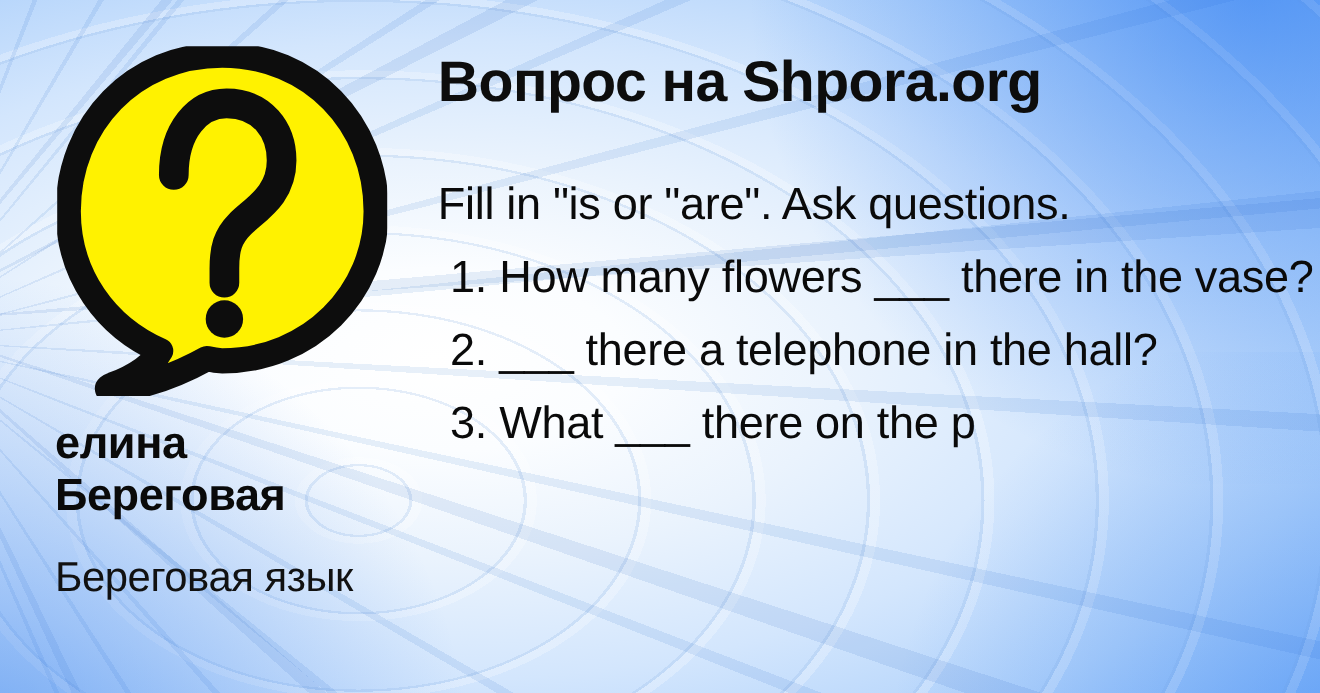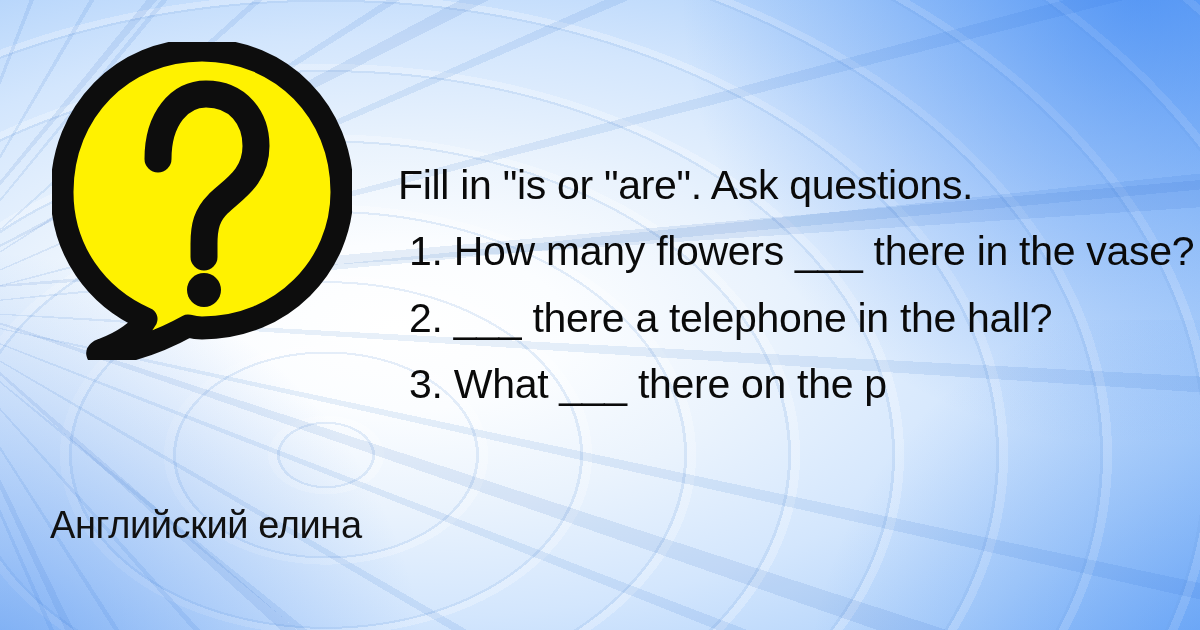--- a/index.html
+++ b/index.html
@@ -213,24 +213,26 @@
                  C 106 76, 128 52, 154 52
                  C 186 52, 204 76, 204 104
                  C 204 136, 180 148, 166 162
                  C 155 173, 152 184, 152 202
                  L 152 215" fill="none" stroke="#0d0d0d" stroke-width="27" stroke-linecap="round"></path>
 
         <circle cx="152" cy="248" r="17" fill="#0d0d0d"></circle>
       </svg>
     </div>
 
+    <div id="title">Вопрос на Shpora.org</div>
 
     <div id="question-body">Fill in "is or "are". Ask questions.
  1. How many flowers ___ there in the vase?
  2. ___ there a telephone in the hall?
  3. What ___ there on the p</div>
 
-
-    <div id="subject">Английский елина</div>
+    <div id="author-name">елина Береговая</div>
+
+    <div id="subject">Береговая язык</div>
 
 
   </div>
 </div>
 
 </body></html>

